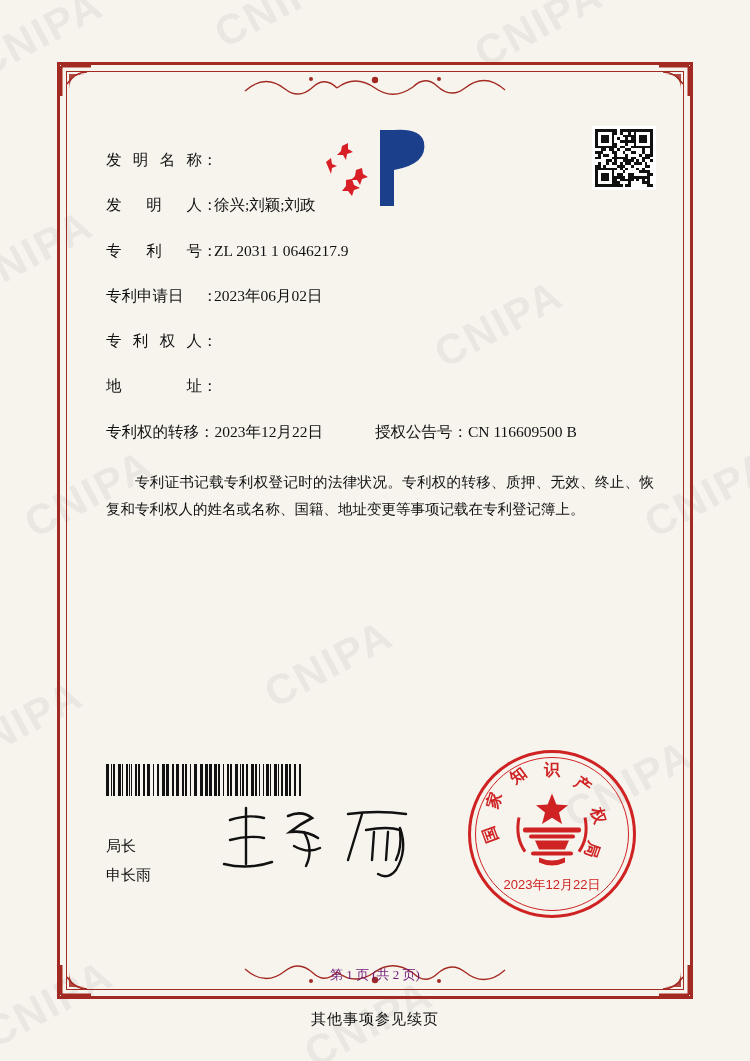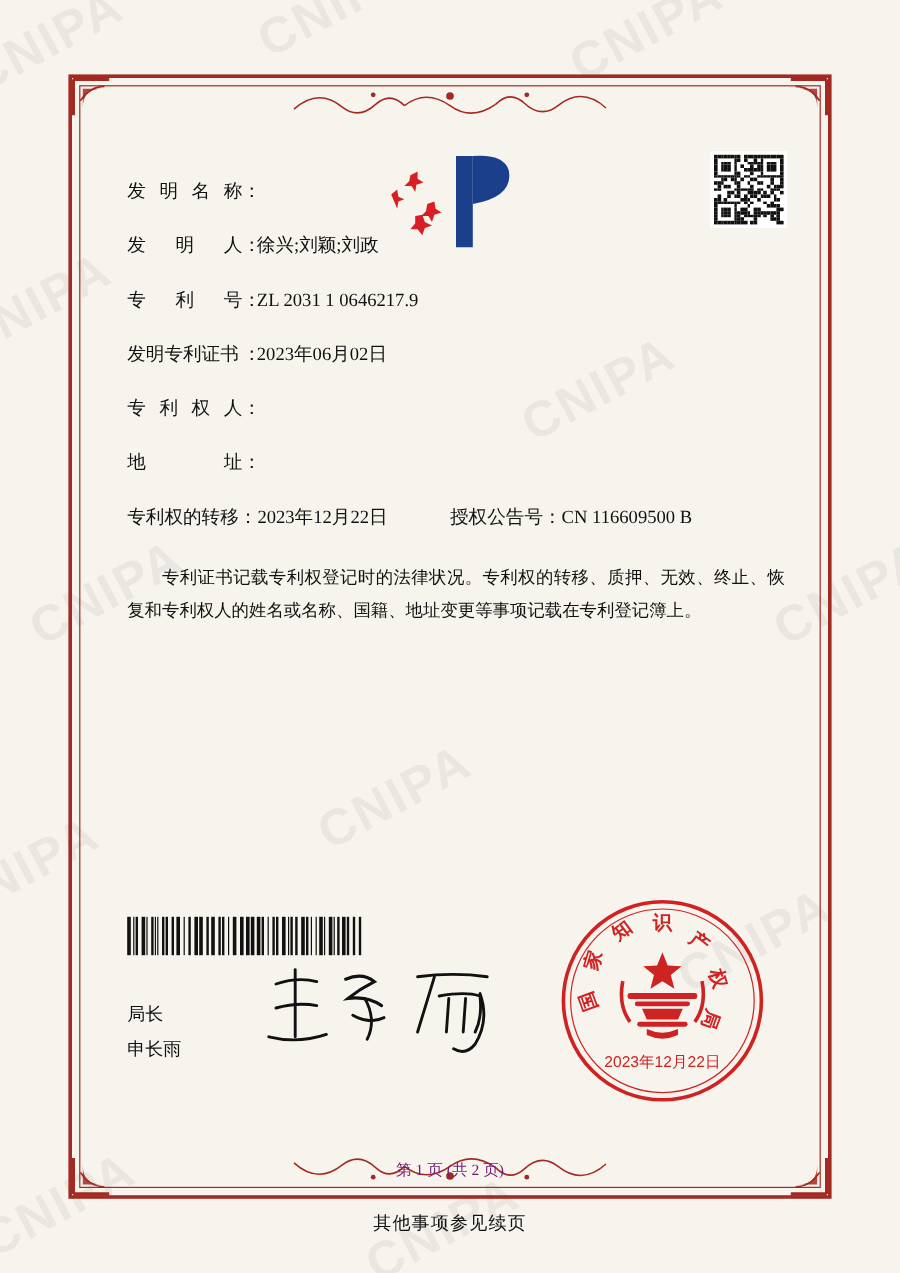--- a/index.html
+++ b/index.html
@@ -817,21 +817,21 @@
           <span>专</span>
           <span>利</span>
           <span>号</span>
         </div>
         <div class="colon">：</div>
         <div class="val">ZL 2031 1 0646217.9</div>
       </div>
 
       <div class="field">
         <div class="lbl">
-          <span>发明专利证书</span>
+          <span>专利申请日</span>
         </div>
         <div class="colon">：</div>
         <div class="val">2023年06月02日</div>
       </div>
 
       <div class="field">
         <div class="lbl">
           <span>专</span>
           <span>利</span>
           <span>权</span>

